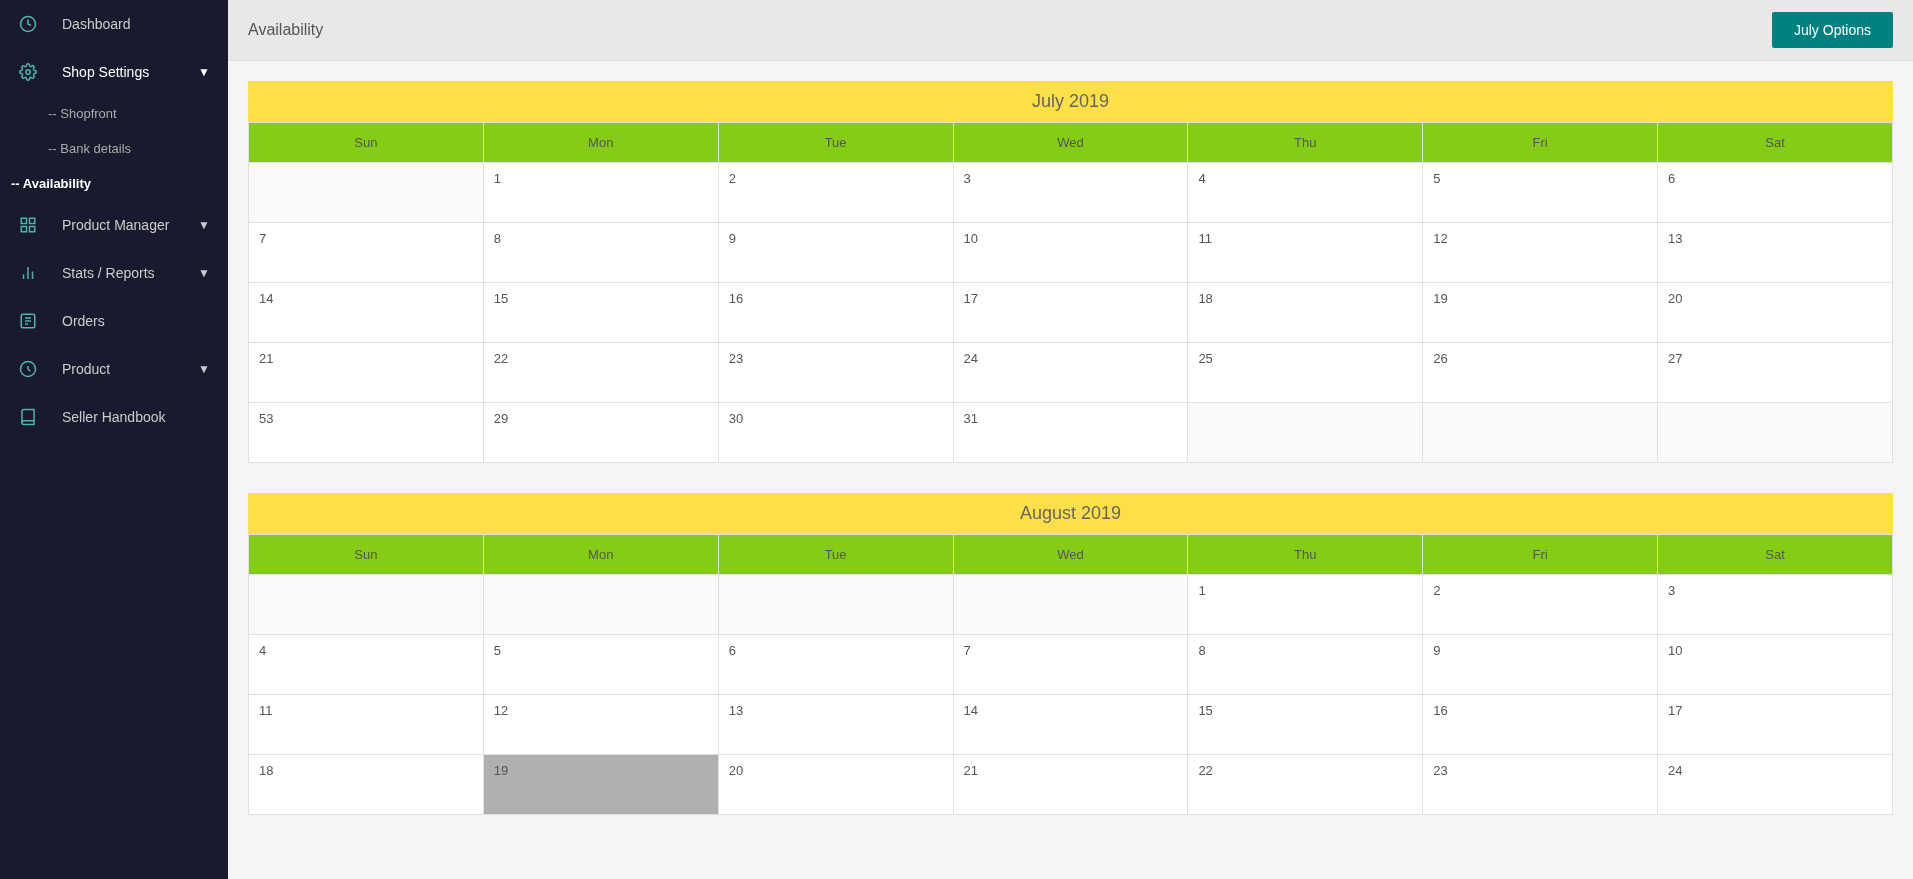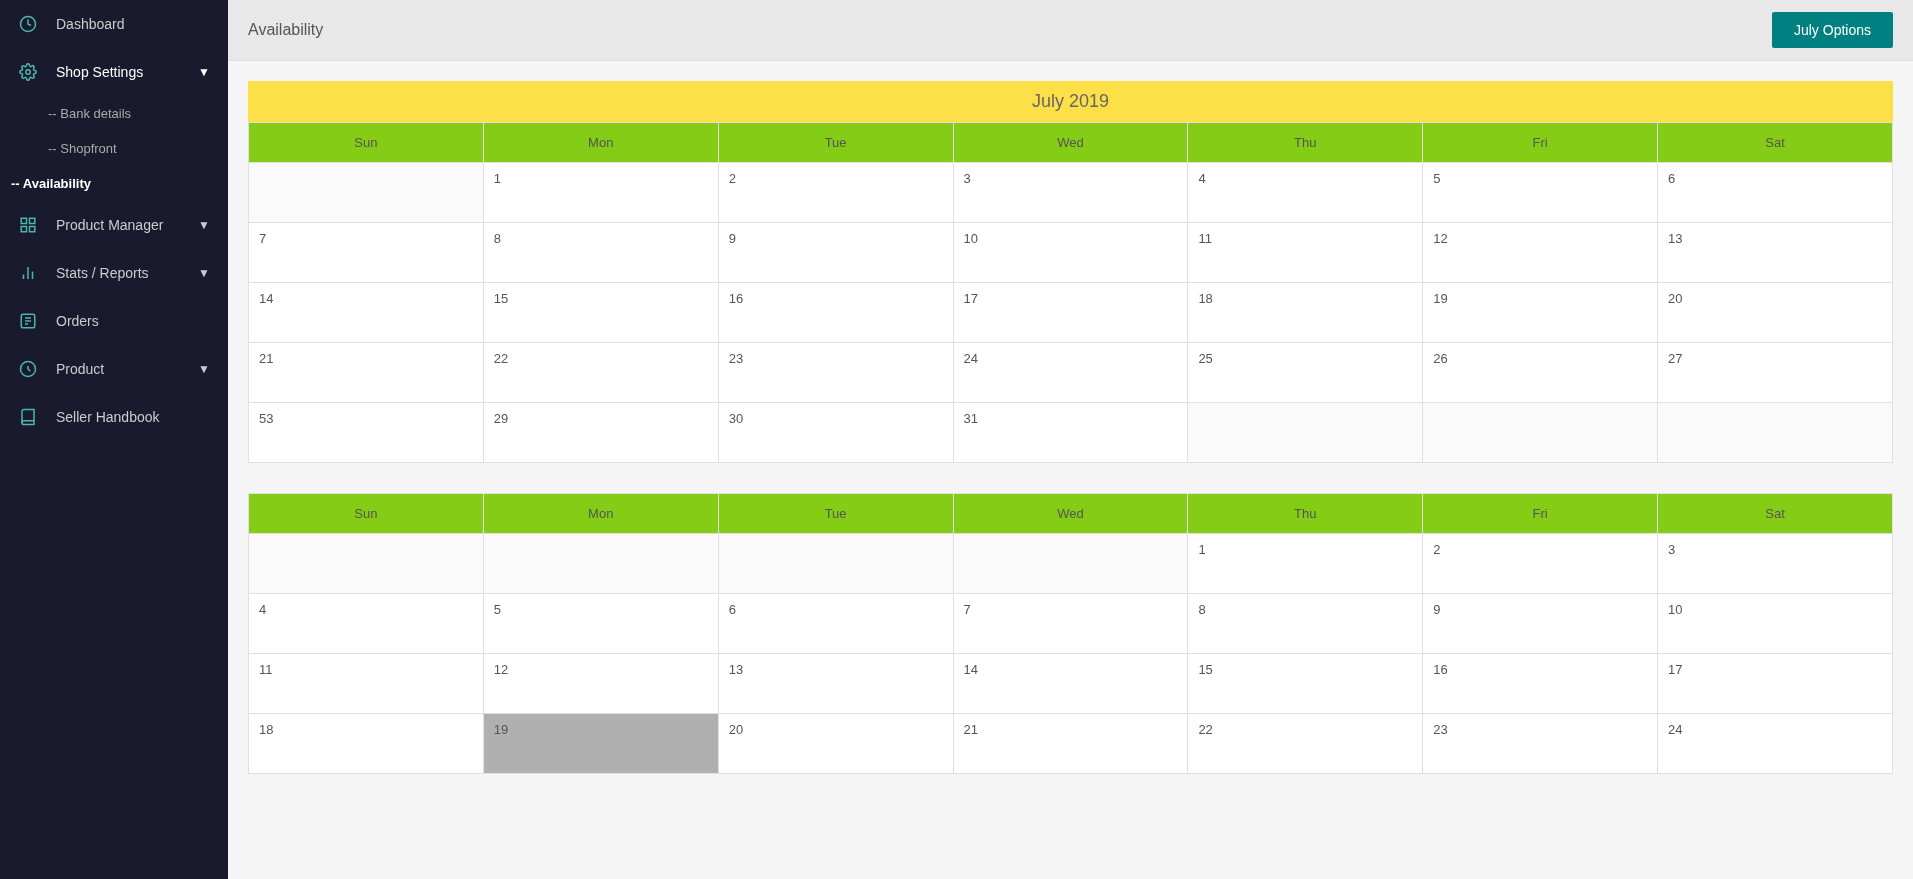--- a/index.html
+++ b/index.html
@@ -16,21 +16,21 @@
       height: 100%;
       overflow-y: auto;
     }
     .sidebar-item {
       display: flex;
       align-items: center;
       padding: 14px 18px;
       cursor: pointer;
       font-size: 14px;
       color: #ccc;
-      gap: 18px;
+      gap: 24px;
     }
     .sidebar-item.active { color: #fff; }
     .sidebar-item .icon {
       width: 20px;
       height: 20px;
       display: flex;
       align-items: center;
       justify-content: center;
       flex-shrink: 0;
     }
@@ -151,22 +151,22 @@
   <div class="sidebar-item active">
     <span class="icon">
       <svg viewBox="0 0 24 24" fill="none" stroke="#4db6ac" stroke-width="2">
           <circle cx="12" cy="12" r="3"></circle>
           <path d="M19.4 15a1.65 1.65 0 0 0 .33 1.82l.06.06a2 2 0 0 1-2.83 2.83l-.06-.06a1.65 1.65 0 0 0-1.82-.33 1.65 1.65 0 0 0-1 1.51V21a2 2 0 0 1-4 0v-.09A1.65 1.65 0 0 0 9 19.4a1.65 1.65 0 0 0-1.82.33l-.06.06a2 2 0 0 1-2.83-2.83l.06-.06A1.65 1.65 0 0 0 4.68 15a1.65 1.65 0 0 0-1.51-1H3a2 2 0 0 1 0-4h.09A1.65 1.65 0 0 0 4.6 9a1.65 1.65 0 0 0-.33-1.82l-.06-.06a2 2 0 0 1 2.83-2.83l.06.06A1.65 1.65 0 0 0 9 4.68a1.65 1.65 0 0 0 1-1.51V3a2 2 0 0 1 4 0v.09a1.65 1.65 0 0 0 1 1.51 1.65 1.65 0 0 0 1.82-.33l.06-.06a2 2 0 0 1 2.83 2.83l-.06.06A1.65 1.65 0 0 0 19.4 9a1.65 1.65 0 0 0 1.51 1H21a2 2 0 0 1 0 4h-.09a1.65 1.65 0 0 0-1.51 1z"></path>
         </svg>
     </span>
     <span class="label">Shop Settings</span>
     <span class="chevron">▼</span>
   </div>
+  <div class="sidebar-sub-item">-- Shopfront</div>
   <div class="sidebar-sub-item">-- Bank details</div>
-  <div class="sidebar-sub-item">-- Shopfront</div>
   <div class="sidebar-sub-item active">-- Availability</div>
 
   <div class="sidebar-item">
     <span class="icon">
       <svg viewBox="0 0 24 24" fill="none" stroke="#4db6ac" stroke-width="2">
           <rect x="3" y="3" width="7" height="7"></rect>
           <rect x="14" y="3" width="7" height="7"></rect>
           <rect x="14" y="14" width="7" height="7"></rect>
           <rect x="3" y="14" width="7" height="7"></rect>
         </svg>
@@ -285,20 +285,21 @@
               <td>30</td>
               <td>31</td>
               <td class="empty"></td>
               <td class="empty"></td>
               <td class="empty"></td>
             </tr>
           </tbody>
         </table>
       </div>
       <div class="calendar-month">
+        <div class="month-label">August 2019</div>
         <table class="calendar-table">
           <thead>
             <tr>
               <th>Sun</th>
               <th>Mon</th>
               <th>Tue</th>
               <th>Wed</th>
               <th>Thu</th>
               <th>Fri</th>
               <th>Sat</th>

